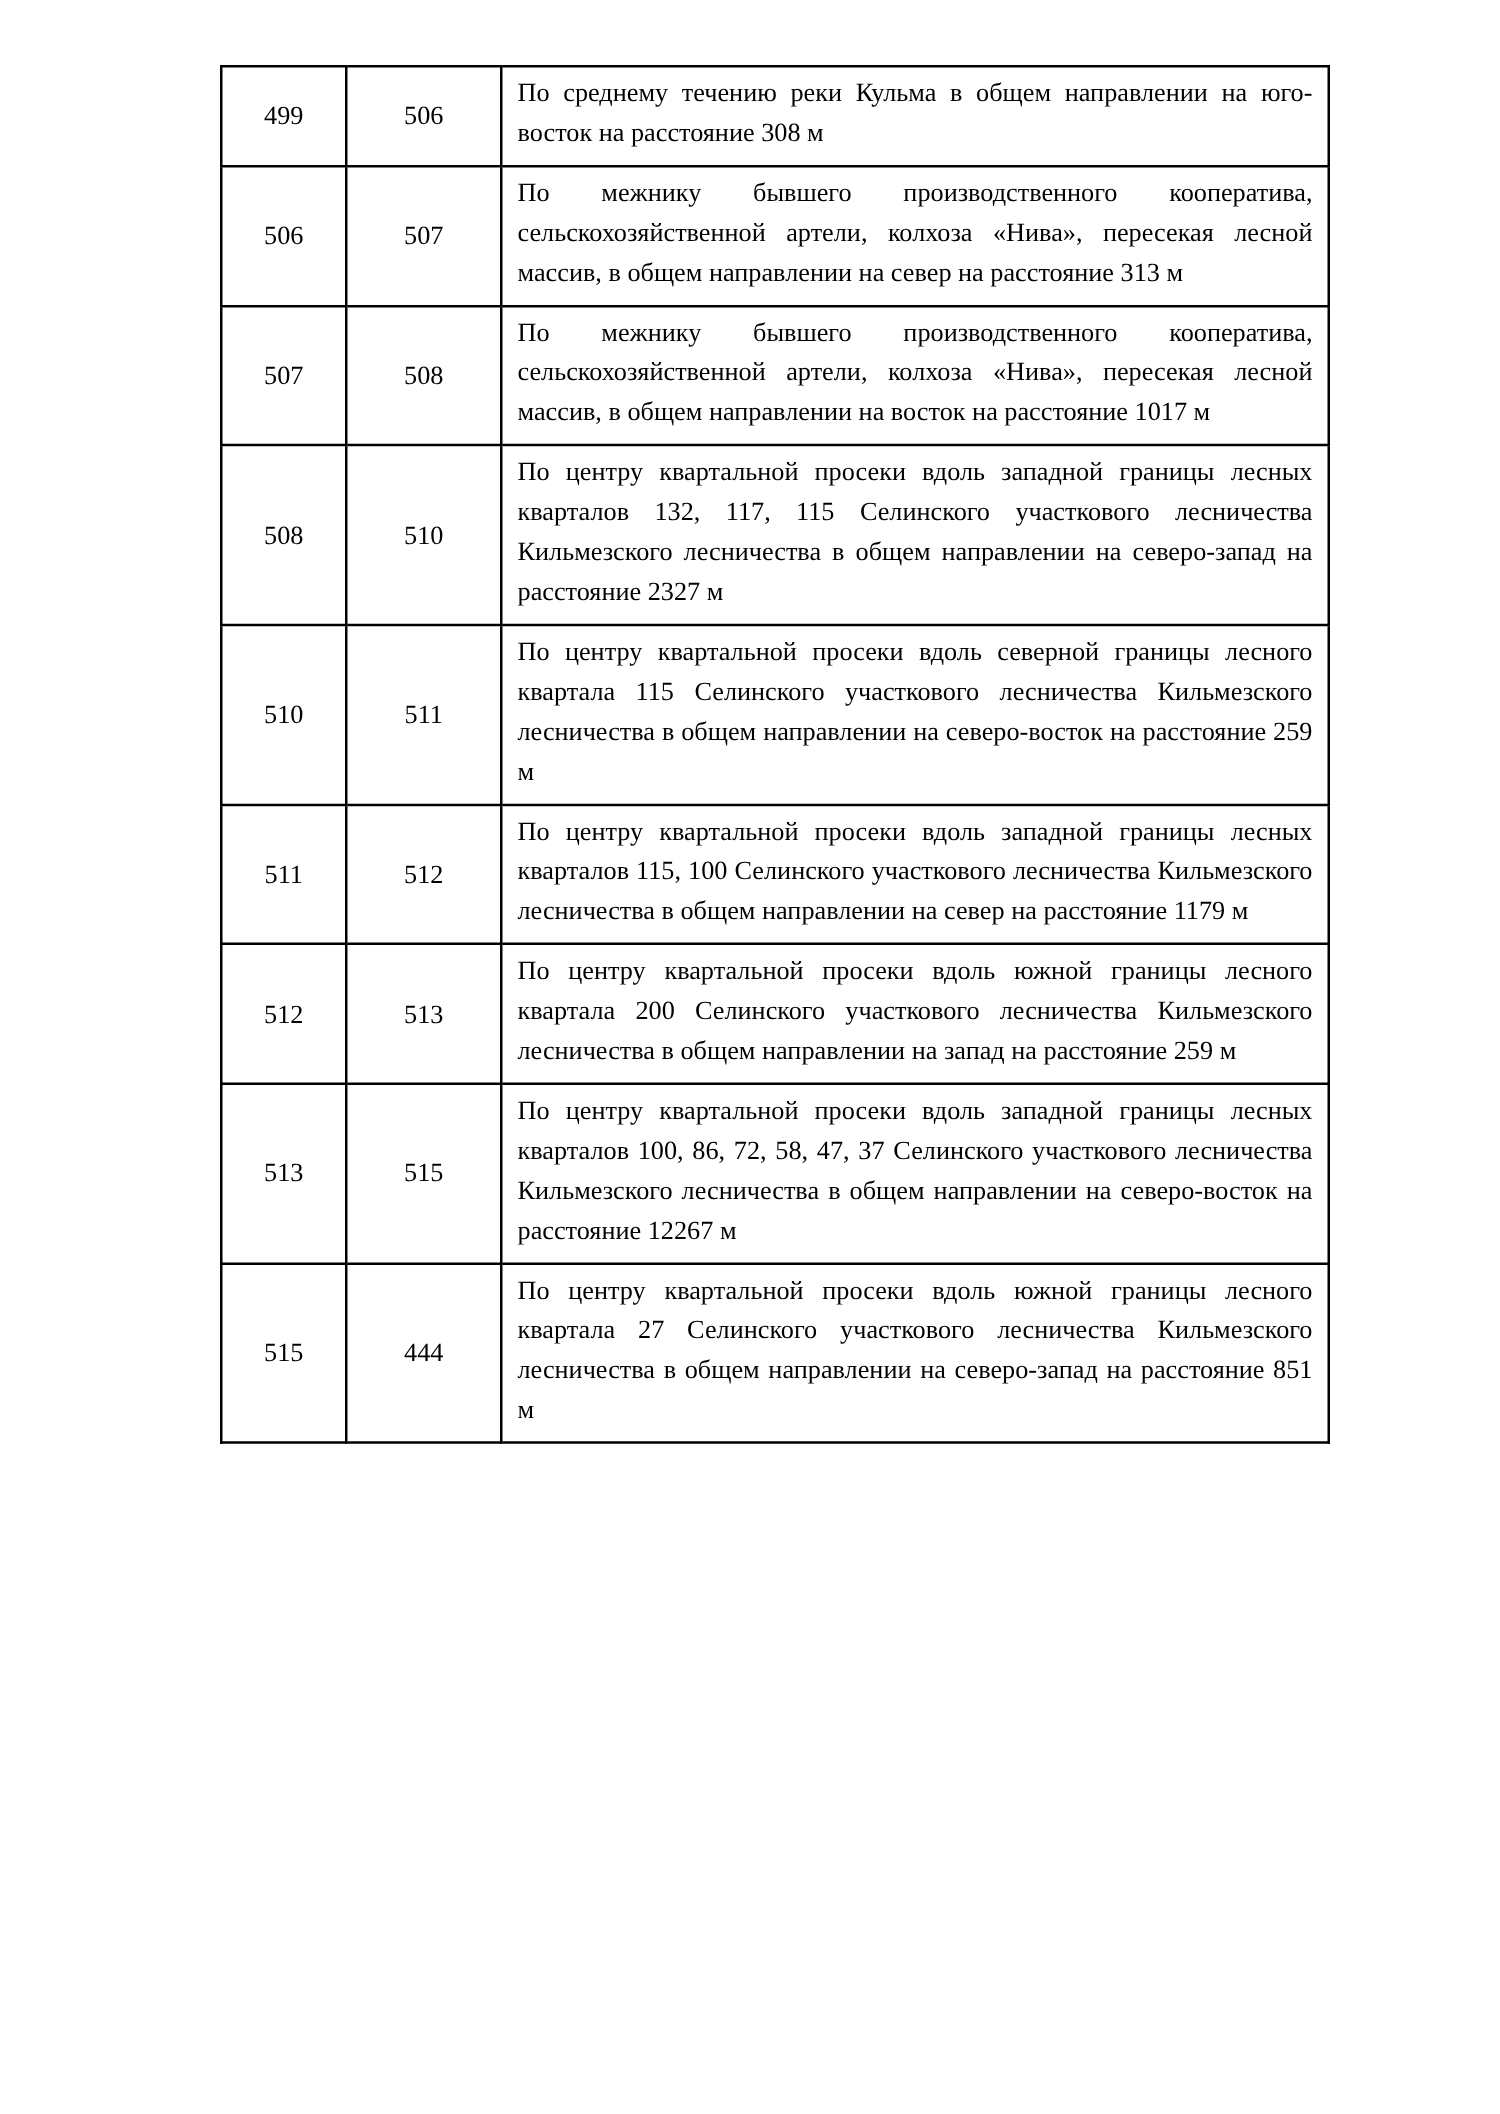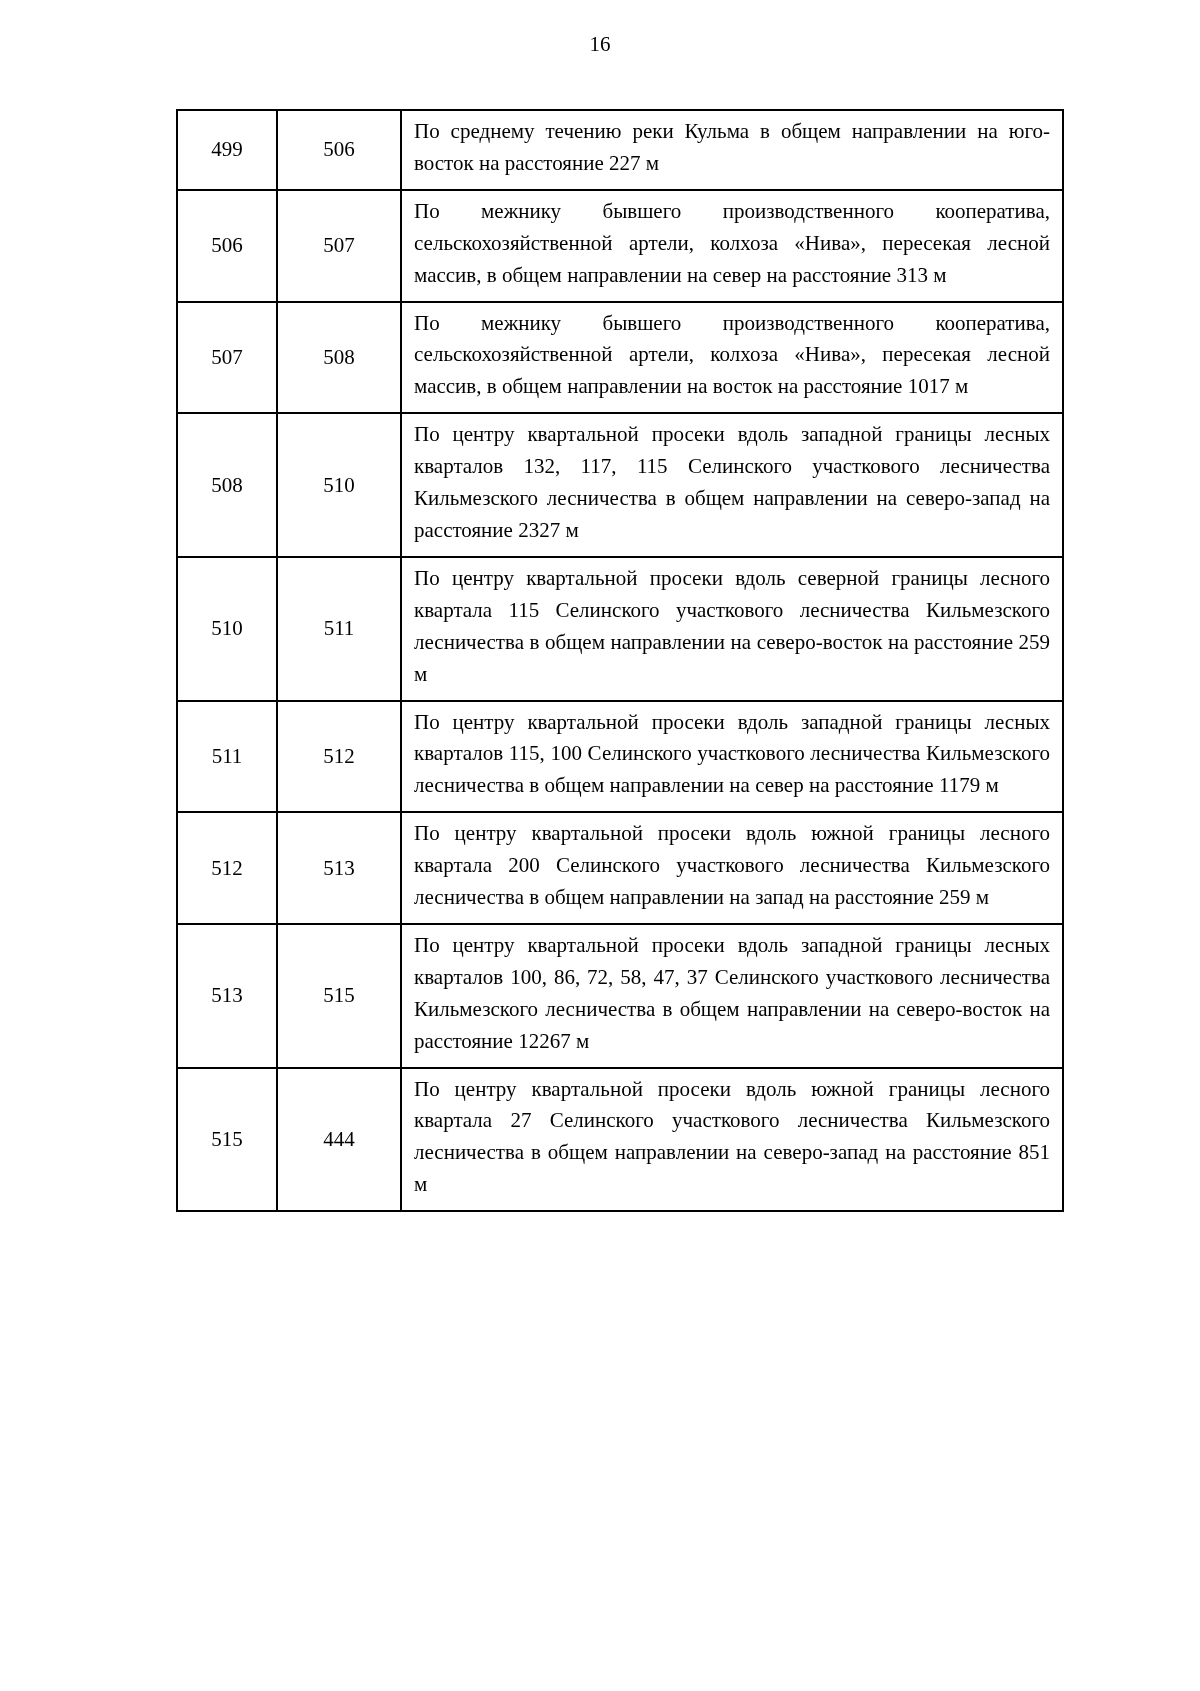--- a/index.html
+++ b/index.html
@@ -43,33 +43,32 @@
     text-align: justify;
     line-height: 1.52;
     padding: 5px 12px 9px 12px;
     vertical-align: top;
   }
 </style>
 </head>
 <body>
 
 <div class="page">
-  <div class="page-number">16</div>
 
   <table class="boundary-table">
     <colgroup>
       <col class="c1">
       <col class="c2">
       <col class="c3">
     </colgroup>
     <tbody>
         <tr>
           <td class="num">499</td>
           <td class="num">506</td>
-          <td class="desc">По среднему течению реки Кульма в общем направлении на юго-восток на расстояние 227 м</td>
+          <td class="desc">По среднему течению реки Кульма в общем направлении на юго-восток на расстояние 308 м</td>
         </tr>
         <tr>
           <td class="num">506</td>
           <td class="num">507</td>
           <td class="desc">По межнику бывшего производственного кооператива, сельскохозяйственной артели, колхоза «Нива», пересекая лесной массив, в общем направлении на север на расстояние 313 м</td>
         </tr>
         <tr>
           <td class="num">507</td>
           <td class="num">508</td>
           <td class="desc">По межнику бывшего производственного кооператива, сельскохозяйственной артели, колхоза «Нива», пересекая лесной массив, в общем направлении на восток на расстояние 1017 м</td>

